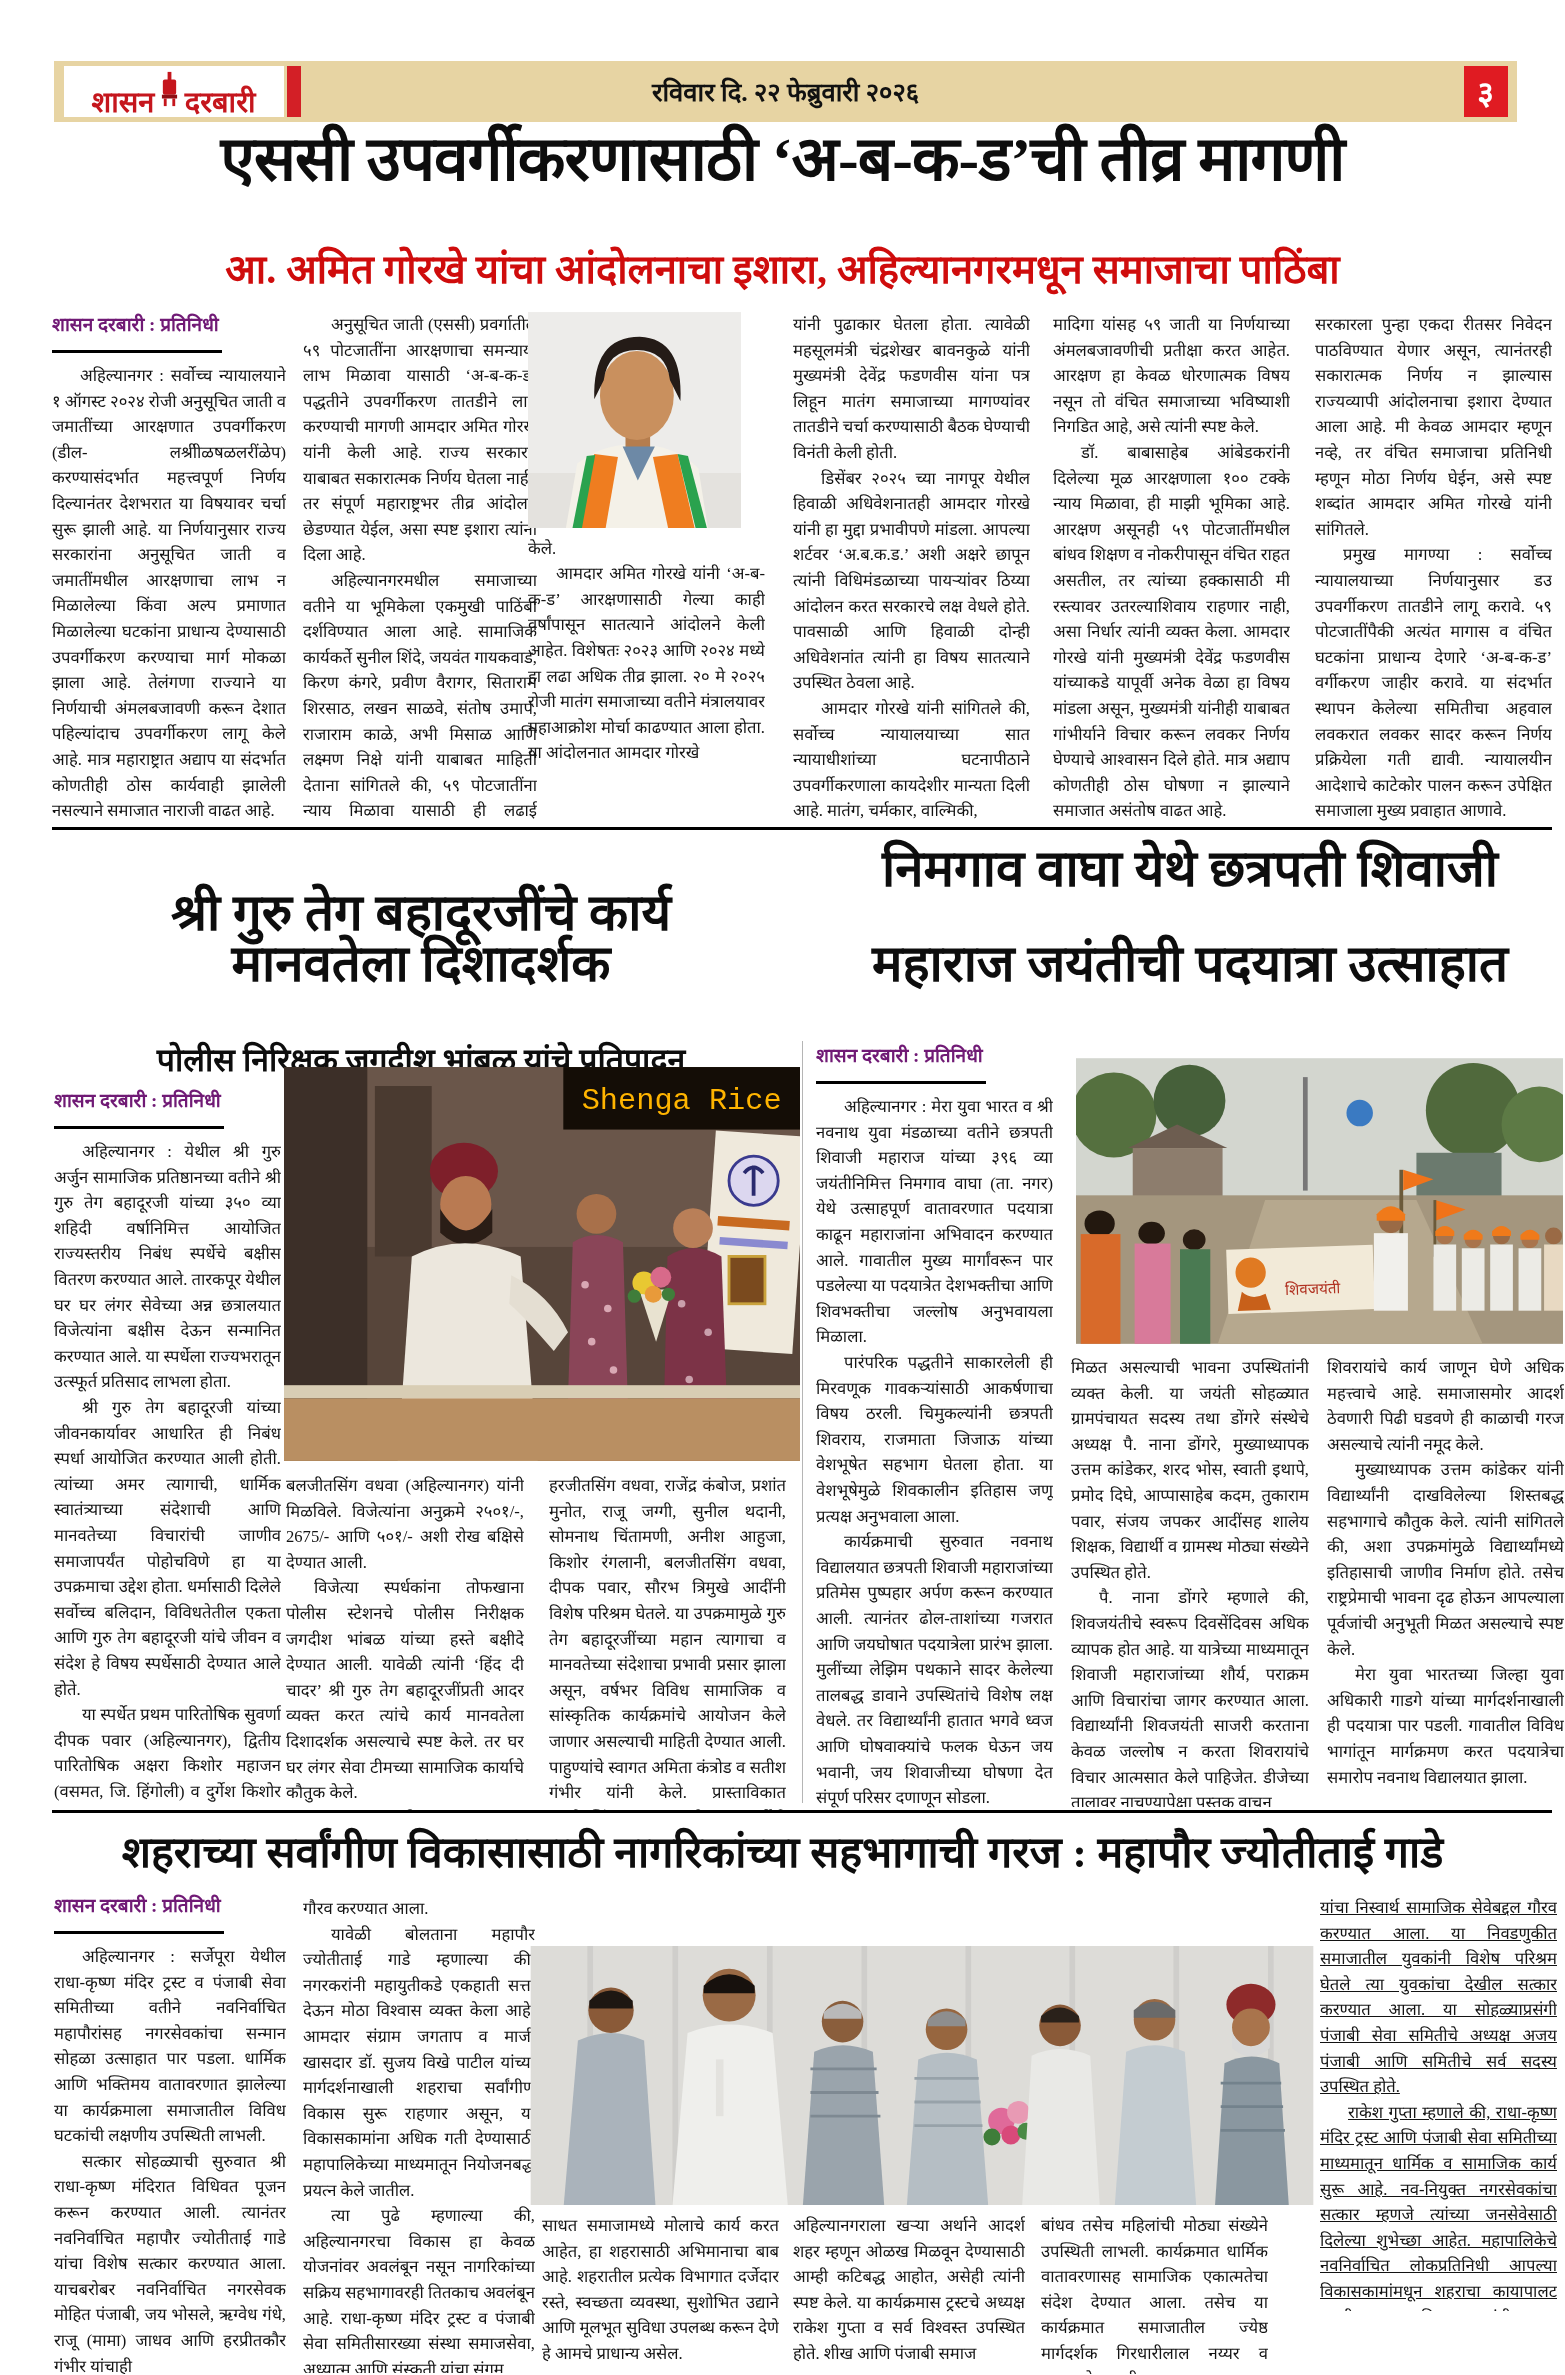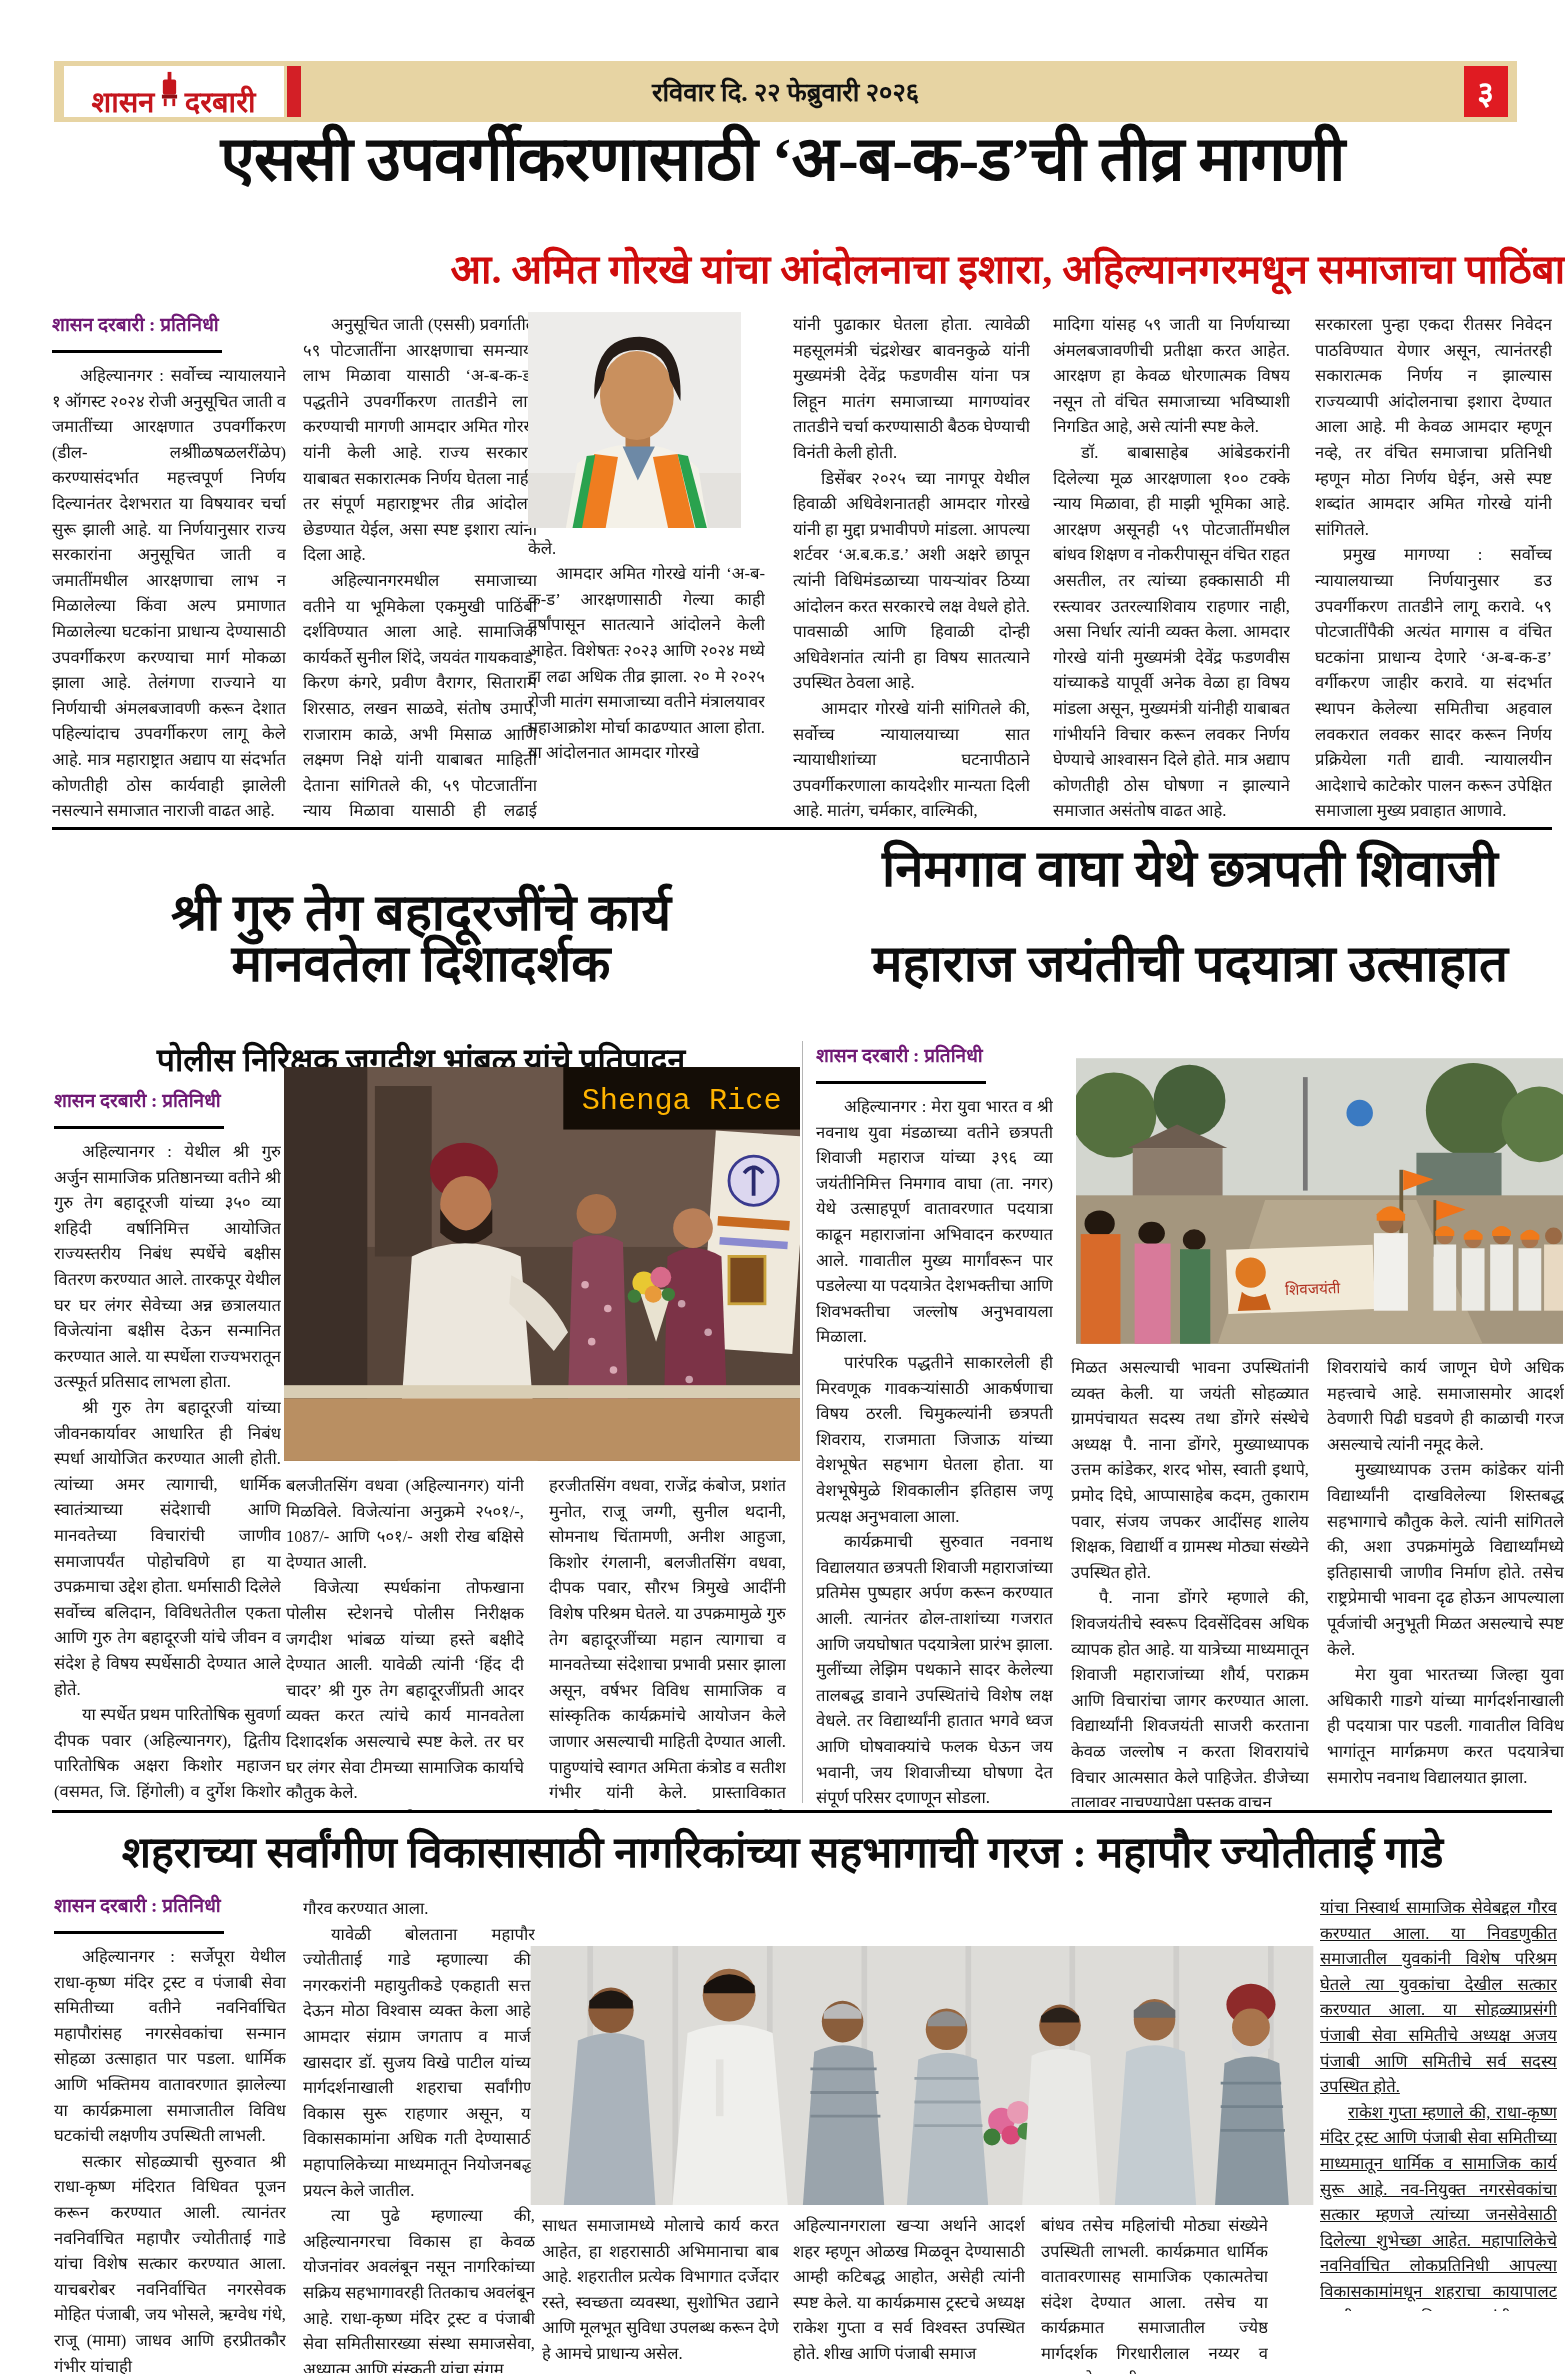--- a/index.html
+++ b/index.html
@@ -14,21 +14,21 @@
   .logo-txt{color:#c5161d;font-weight:bold;font-size:29px;line-height:1;margin-top:23px;}
   .logo-bar{position:absolute;left:233px;top:4.7px;width:14px;height:51px;background:#d31f26;}
   .mast-date{position:absolute;left:0;top:0;width:100%;height:61px;display:flex;align-items:center;
              justify-content:center;font-weight:bold;font-size:25.6px;color:#111;}
   .page-num{position:absolute;right:9.5px;top:4.7px;width:44px;height:51px;background:#e01b22;color:#fff;
             display:flex;align-items:center;justify-content:center;font-size:32px;font-weight:bold;}
 
   
   .h-main{left:0;top:127px;width:100%;text-align:center;font-size:62px;font-weight:bold;
           letter-spacing:-0.9px;color:#0d0d0d;line-height:1.05;}
-  .h-sub{left:0;top:240px;width:100%;text-align:right;font-size:40px;font-weight:bold;color:#cf0c0c;}
+  .h-sub{left:0;top:240px;width:100%;text-align:center;font-size:40px;font-weight:bold;color:#cf0c0c;}
   .h-mid{font-size:51px;font-weight:bold;color:#0d0d0d;text-align:center;line-height:1.0;}
   .h-mid2{font-size:32px;font-weight:bold;color:#0d0d0d;text-align:center;}
   .h-bottom{left:0;top:1821px;width:100%;text-align:center;font-size:43px;font-weight:bold;color:#0d0d0d;}
 
   
   .col{overflow:hidden;text-align:justify;font-size:16.6px;line-height:25.6px;color:#131313;}
   .col p{margin:0;text-indent:28px;}
   .col p.cont{text-indent:0;}
   .byline{font-size:19px;font-weight:bold;color:#701a75;font-family:Liberation Serif, serif;}
   .brule{width:170px;height:2.8px;background:#000;margin:12.3px 0 10.4px 0;}
@@ -171,21 +171,21 @@
         <circle cx="370" cy="242" r="7" fill="#3f7d3a"></circle>
         <circle cx="406" cy="240" r="7" fill="#3f7d3a"></circle>
       </g>
       <rect x="470" y="200" width="38" height="50" fill="#7a4a1e" stroke="#c9a23c" stroke-width="3"></rect>
       <rect y="336" width="545" height="14" fill="#d8cdb4"></rect>
       <rect y="350" width="545" height="66" fill="#b98f62"></rect>
     </svg>
   </div>
 
   <div class="abs col" style="left:286px;top:1473px;width:238px;height:337px;">
-    <p class="cont">बलजीतसिंग वधवा (अहिल्यानगर) यांनी मिळविले. विजेत्यांना अनुक्रमे २५०१/-, 1087/- आणि ५०१/- अशी रोख बक्षिसे देण्यात आली.</p>
+    <p class="cont">बलजीतसिंग वधवा (अहिल्यानगर) यांनी मिळविले. विजेत्यांना अनुक्रमे २५०१/-, 2675/- आणि ५०१/- अशी रोख बक्षिसे देण्यात आली.</p>
     <p>विजेत्या स्पर्धकांना तोफखाना पोलीस स्टेशनचे पोलीस निरीक्षक जगदीश भांबळ यांच्या हस्ते बक्षीदे देण्यात आली. यावेळी त्यांनी ‘हिंद दी चादर’ श्री गुरु तेग बहादूरजींप्रती आदर व्यक्त करत त्यांचे कार्य मानवतेला दिशादर्शक असल्याचे स्पष्ट केले. तर घर घर लंगर सेवा टीमच्या सामाजिक कार्याचे कौतुक केले.</p>
     <p>या उपक्रमासाठी जनक आहुजा, गुलशन कंत्रोड, प्रितपालसिंग धुप्पड, मुन्नासेठ जग्गी, सतीश गंभीर,</p>
   </div>
 
   <div class="abs col" style="left:549px;top:1473px;width:237px;height:337px;">
     <p class="cont">हरजीतसिंग वधवा, राजेंद्र कंबोज, प्रशांत मुनोत, राजू जग्गी, सुनील थदानी, सोमनाथ चिंतामणी, अनीश आहुजा, किशोर रंगलानी, बलजीतसिंग वधवा, दीपक पवार, सौरभ त्रिमुखे आदींनी विशेष परिश्रम घेतले. या उपक्रमामुळे गुरु तेग बहादूरजींच्या महान त्यागाचा व मानवतेच्या संदेशाचा प्रभावी प्रसार झाला असून, वर्षभर विविध सामाजिक व सांस्कृतिक कार्यक्रमांचे आयोजन केले जाणार असल्याची माहिती देण्यात आली. पाहुण्यांचे स्वागत अमिता कंत्रोड व सतीश गंभीर यांनी केले. प्रास्ताविकात हरजीतसिंग वधवा यांनी या स्पर्धेची माहिती दिली. आभार जनक आहुजा यांनी मानले</p>
   </div>
 
   <div class="abs vrule" style="left:802px;top:1041px;height:762px;"></div>
 

